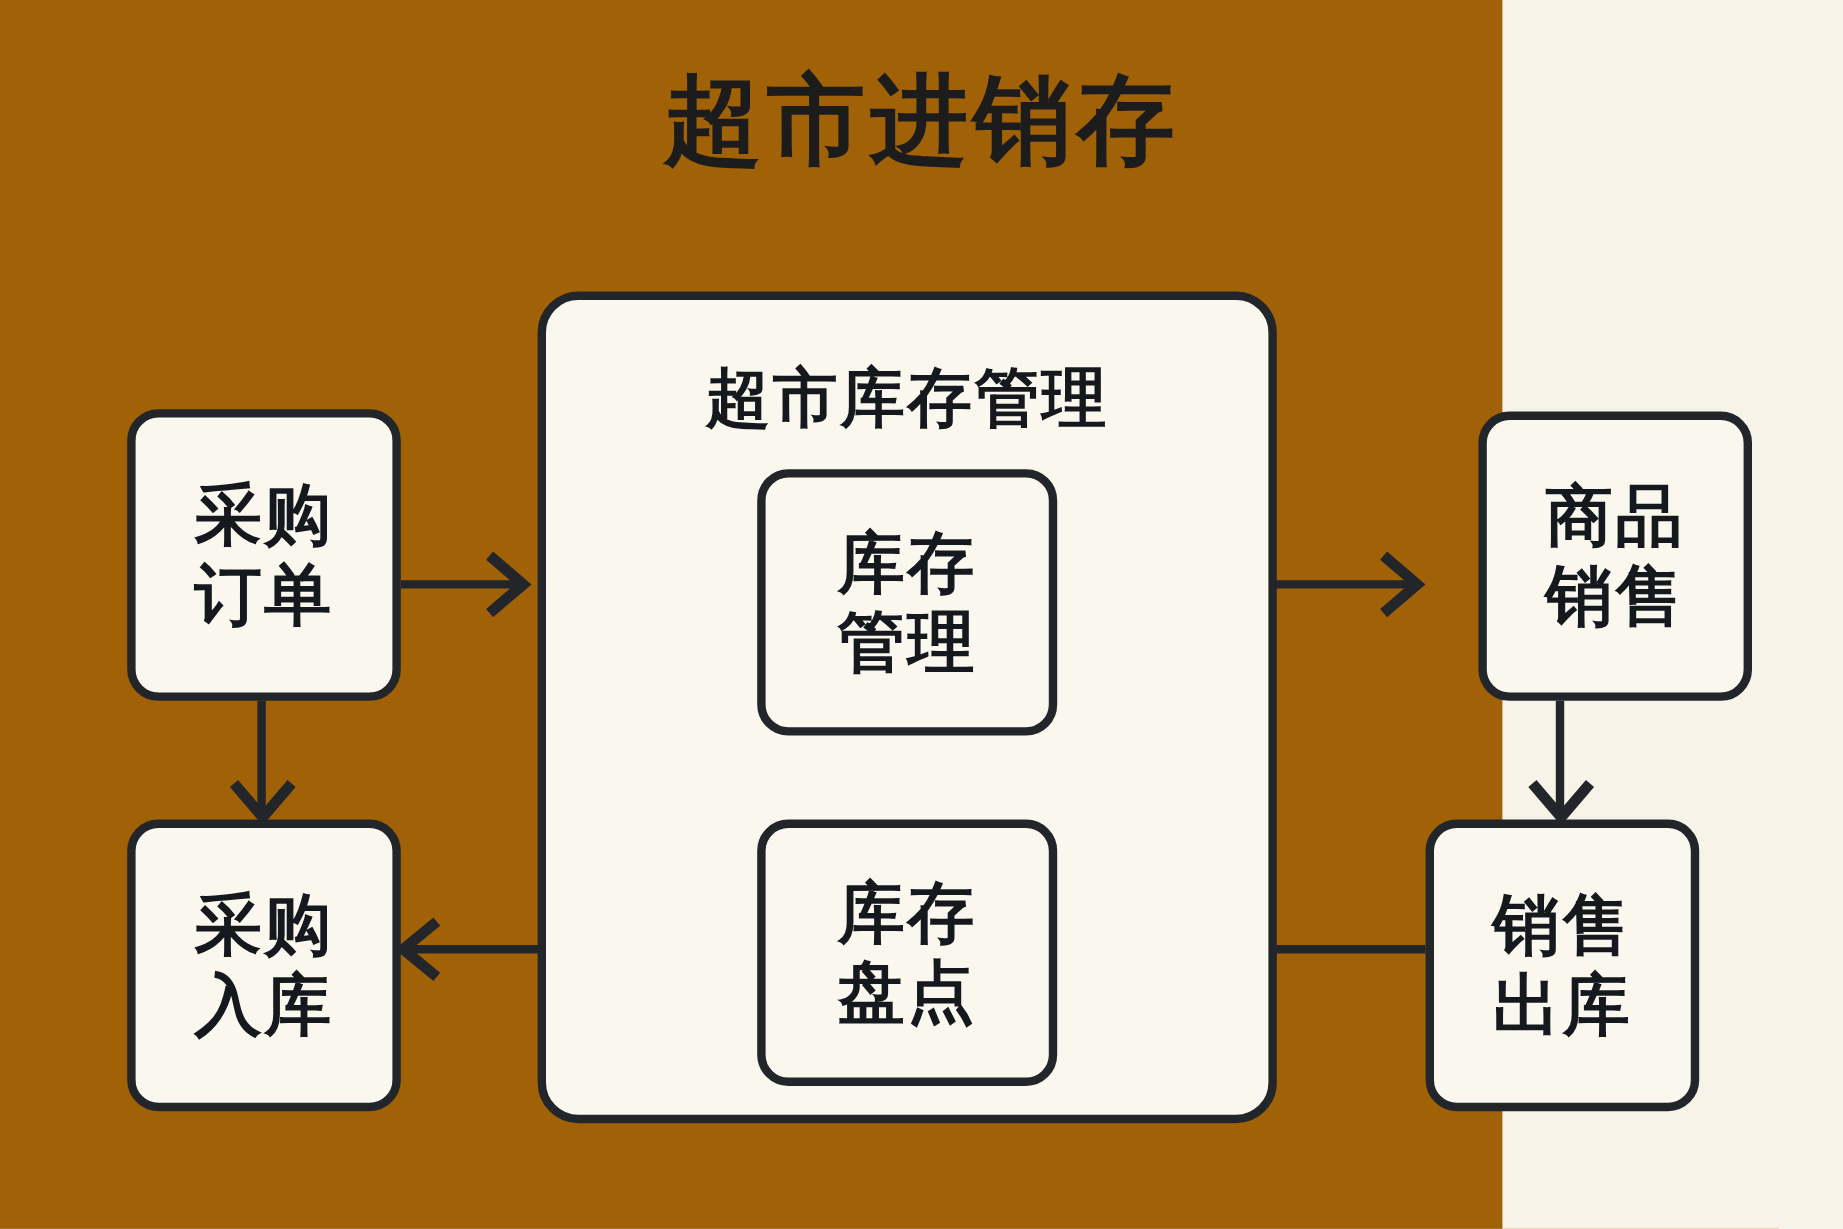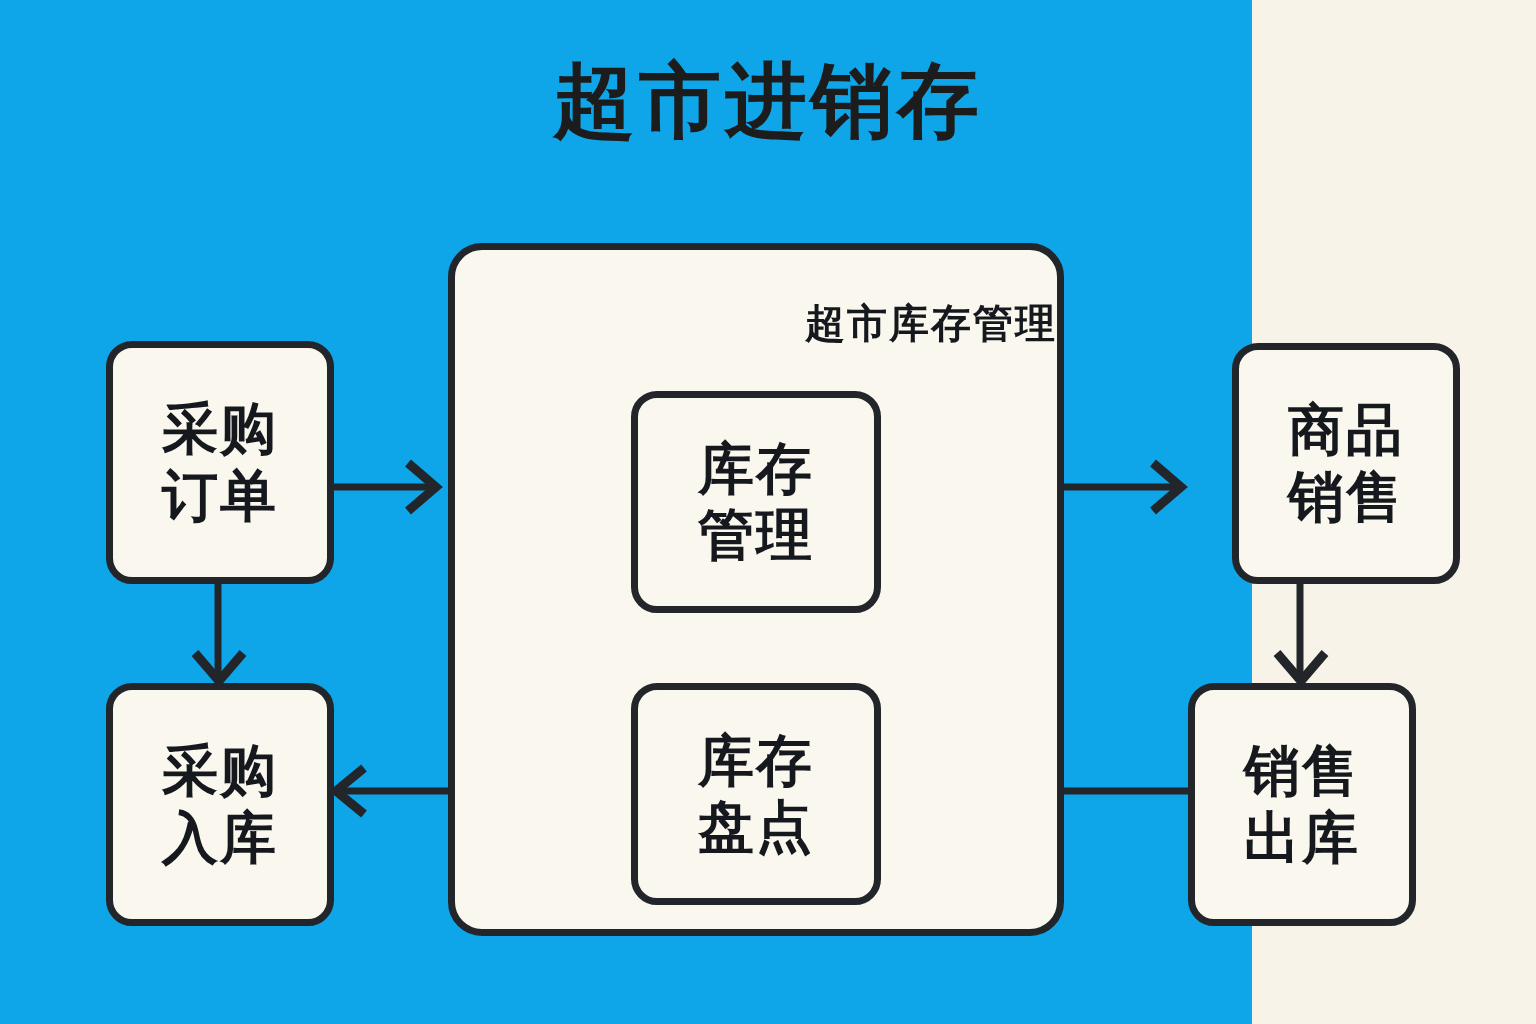--- a/index.html
+++ b/index.html
@@ -10,21 +10,21 @@
     width: 1536px;
     height: 1024px;
     background: #f7f3e8;
     font-family: "Liberation Sans", "DejaVu Sans", sans-serif;
     overflow: hidden;
   }
   #stage {
     position: relative;
     width: 1252px;
     height: 1024px;
-    background: #0ea5e9;
+    background: #a16207;
   }
   #edges {
     position: absolute;
     left: 0;
     top: 0;
     width: 1536px;
     height: 1024px;
     pointer-events: none;
   }
   .title {
@@ -66,22 +66,22 @@
     background: #faf7ef;
     border: 7px solid #22262b;
     border-radius: 34px;
     z-index: 1;
   }
   .group-title {
     position: absolute;
     top: 46px;
     left: 0;
     width: 100%;
-    text-align: right;
-    font-size: 40px;
+    text-align: center;
+    font-size: 54px;
     font-weight: 700;
     color: #15181c;
     letter-spacing: 2px;
   }
   
   #node-purchase-order   { left:106px; top:341px;  width:228px; height:243px; }
   #node-purchase-inbound { left:106px; top:683px;  width:228px; height:243px; }
   #node-inventory-mgmt   { left:631px; top:391px;  width:250px; height:222px; }
   #node-inventory-check  { left:631px; top:683px;  width:250px; height:222px; }
   #node-product-sales    { left:1188px; top:343px; width:228px; height:241px;margin-left:44px; }

